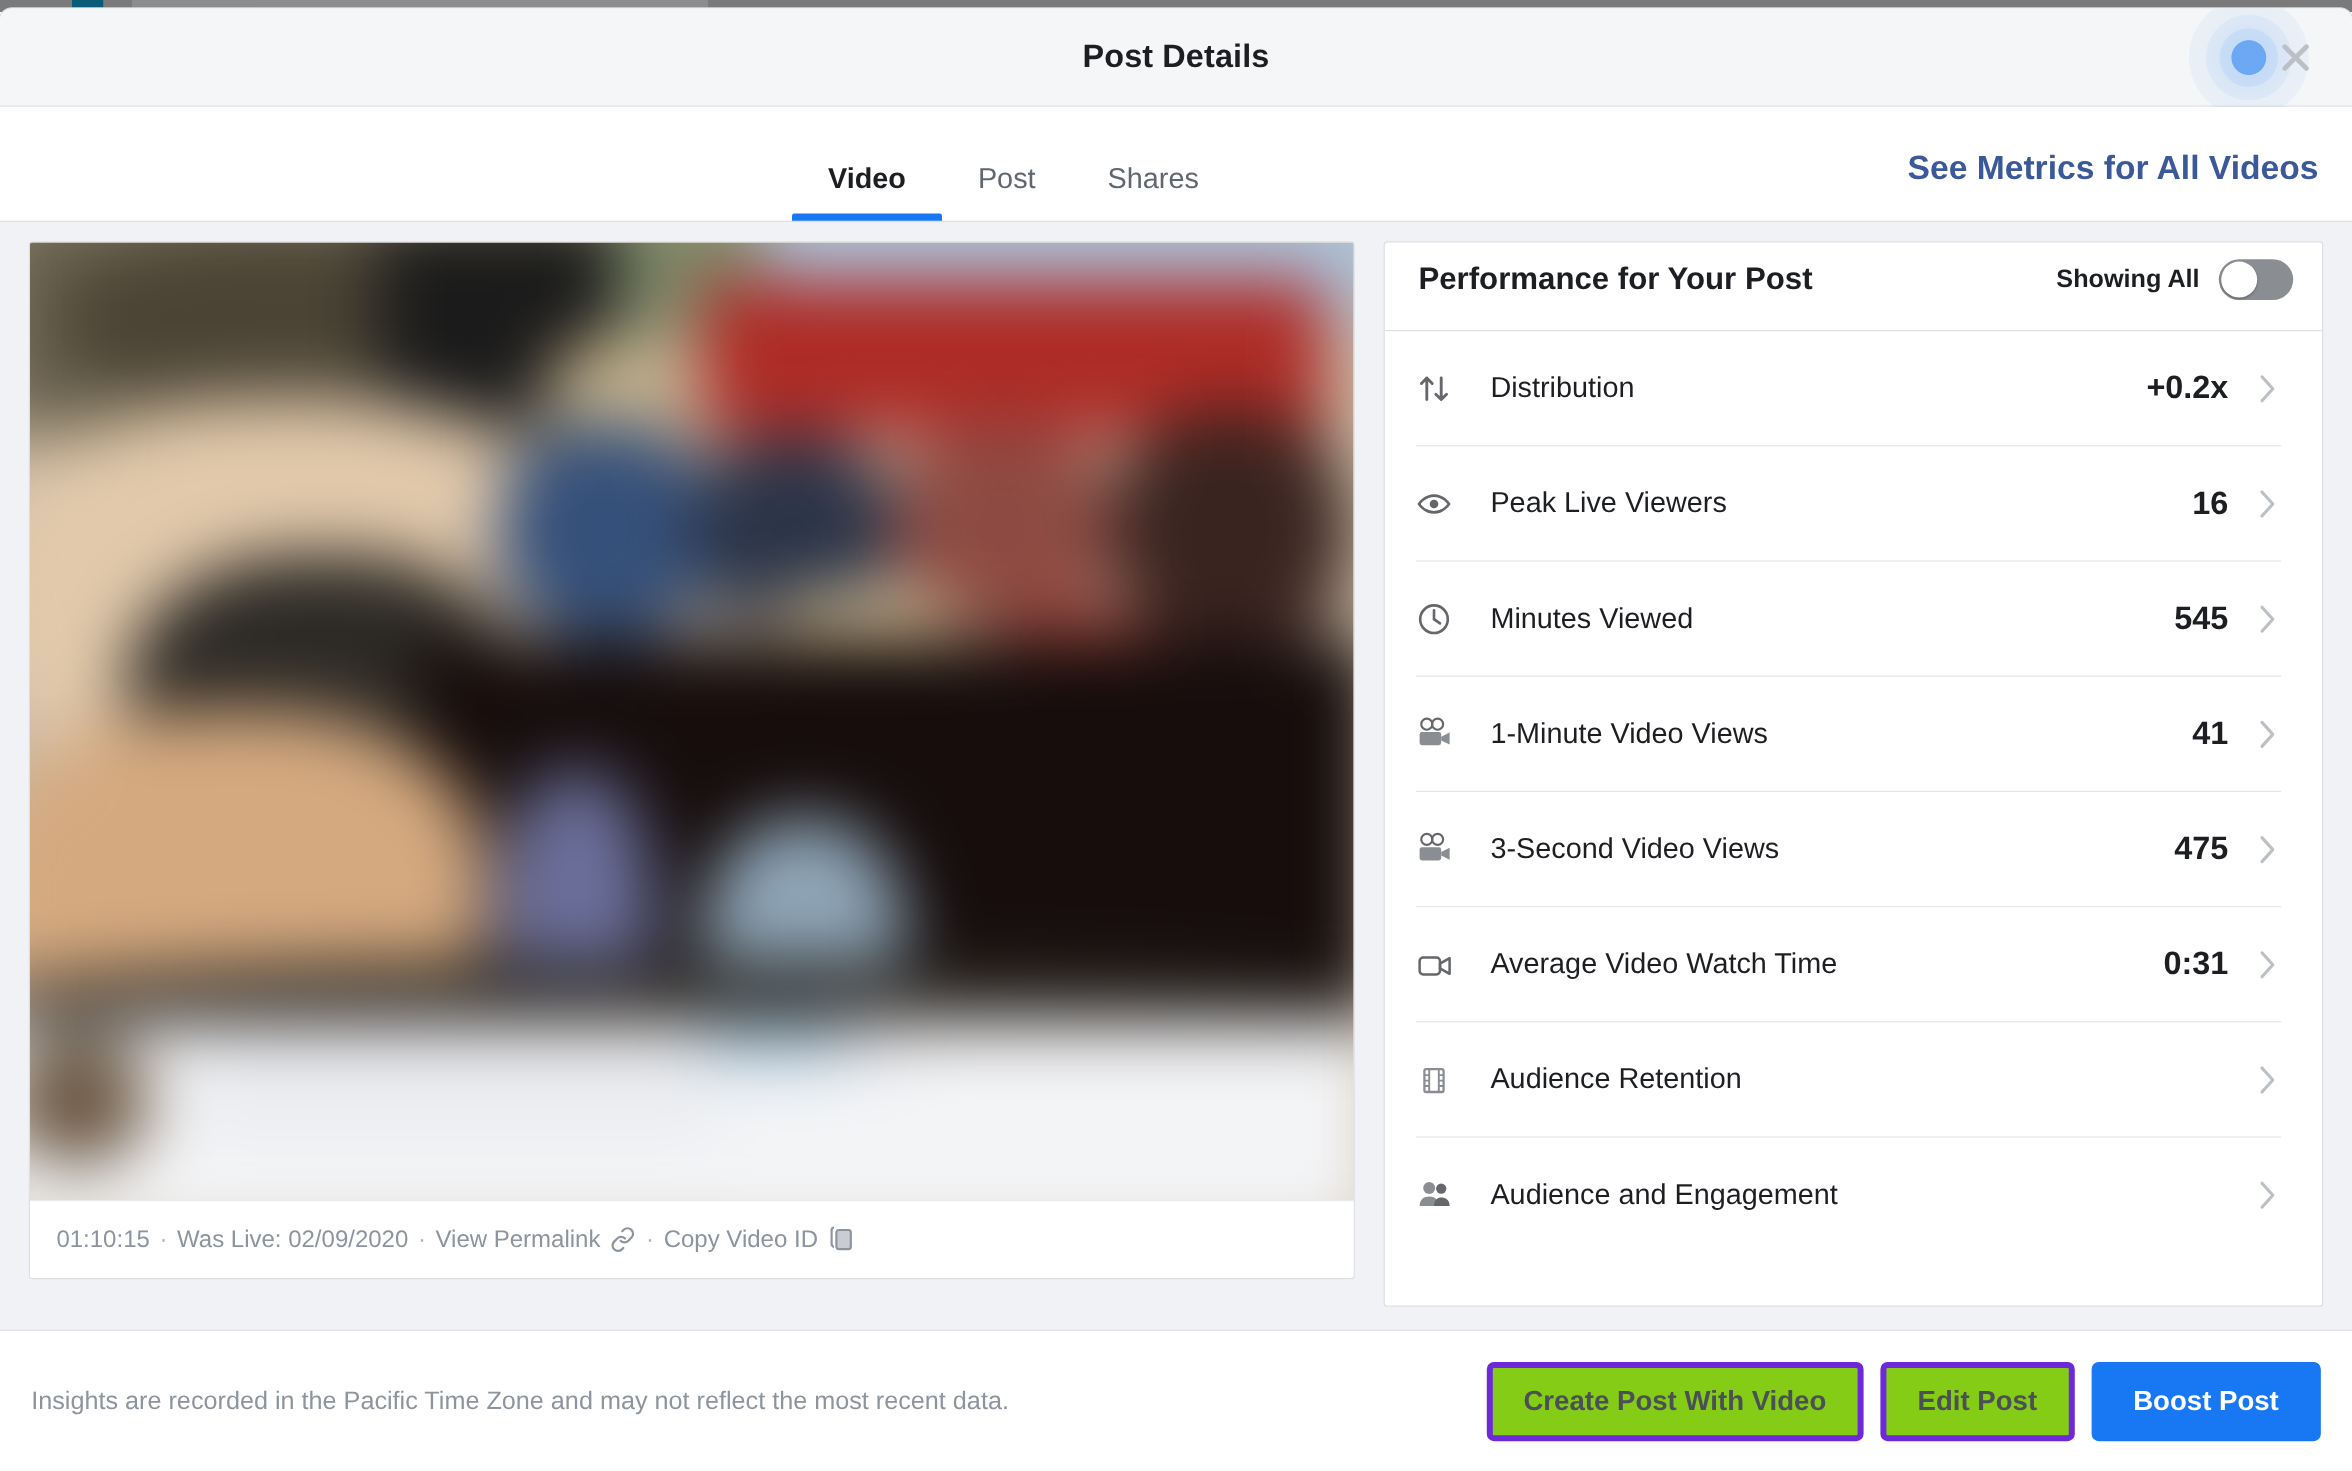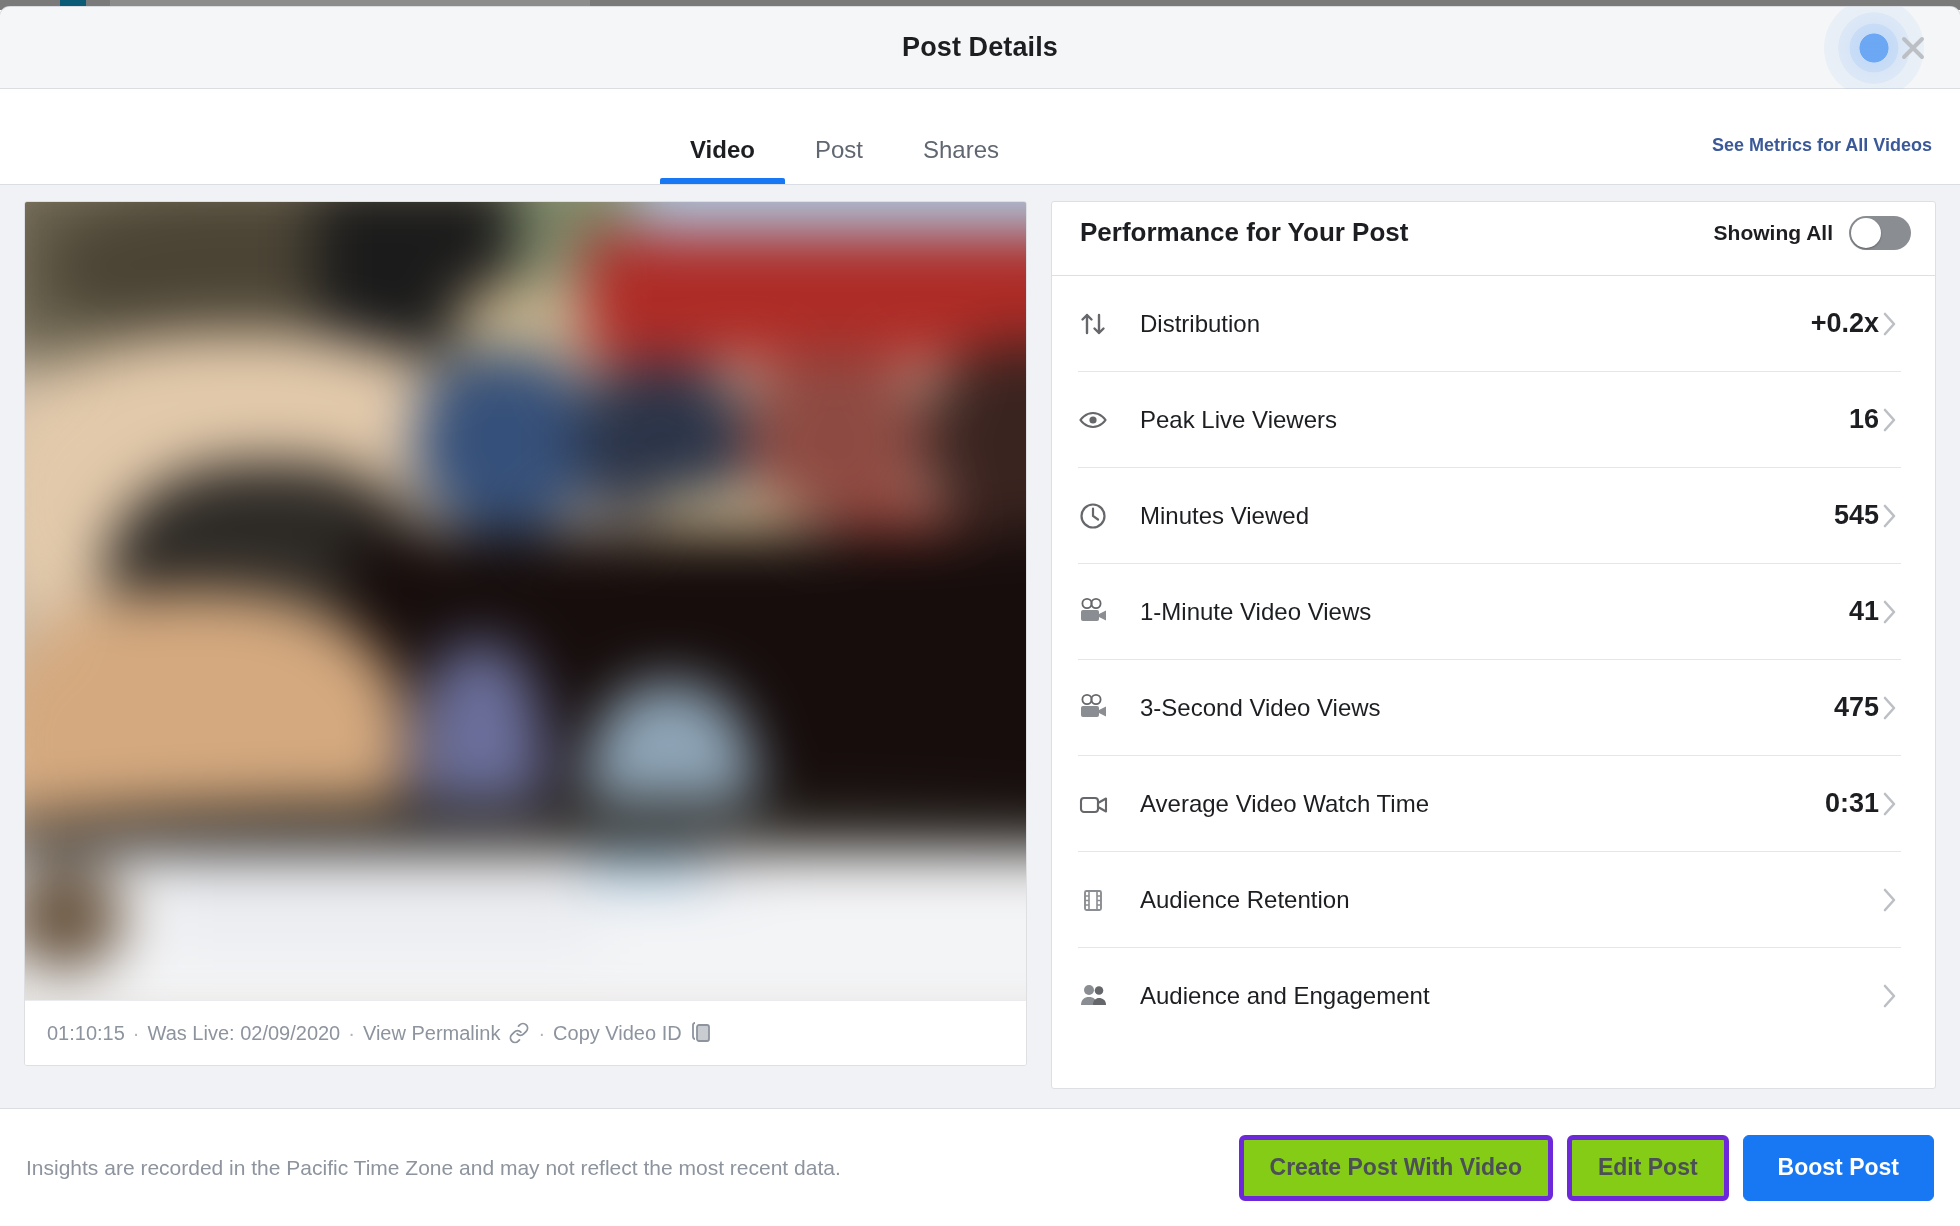--- a/index.html
+++ b/index.html
@@ -135,42 +135,42 @@
     position: absolute;
     left: 0; right: 0; bottom: 0;
     height: 6px;
     background: #1877f2;
     border-radius: 2px 2px 0 0;
   }
   .see-metrics {
     position: absolute;
     right: 28px;
     bottom: 28px;
-    font-size: 18px;
+    font-size: 28px;
     font-weight: bold;
     color: #3b5998;
     cursor: pointer;
     white-space: nowrap;
     text-align: center;
   }
 
   
   .modal-body {
     position: relative;
     height: 923px;
     background: #f0f2f5;
     padding: 16px 24px 0 24px;
     display: flex;
     gap: 24px;
     overflow: hidden;
   }
 
   
   .video-card {
-    width: 1003px;
+    width: 1105px;
     background: #ffffff;
     border: 1px solid #dddfe2;
     border-radius: 3px;
     overflow: hidden;
     position: relative;
     height: 865px;
     flex-shrink: 0;
   }
   .video-thumb {
     position: relative;
@@ -274,20 +274,21 @@
   .metric-label {
     font-size: 24px;
     color: #1c1e21;
     flex: 1;
     margin-left: 10px;
   }
   .metric-value {
     font-size: 27px;
     font-weight: bold;
     color: #1c1e21;
+    margin-right: 22px;
     white-space: nowrap;
   }
   .metric-chevron {
     width: 22px;
     display: flex; align-items: center; justify-content: center;
     color: #bcc0c4;
     flex-shrink: 0;
   }
 
   

